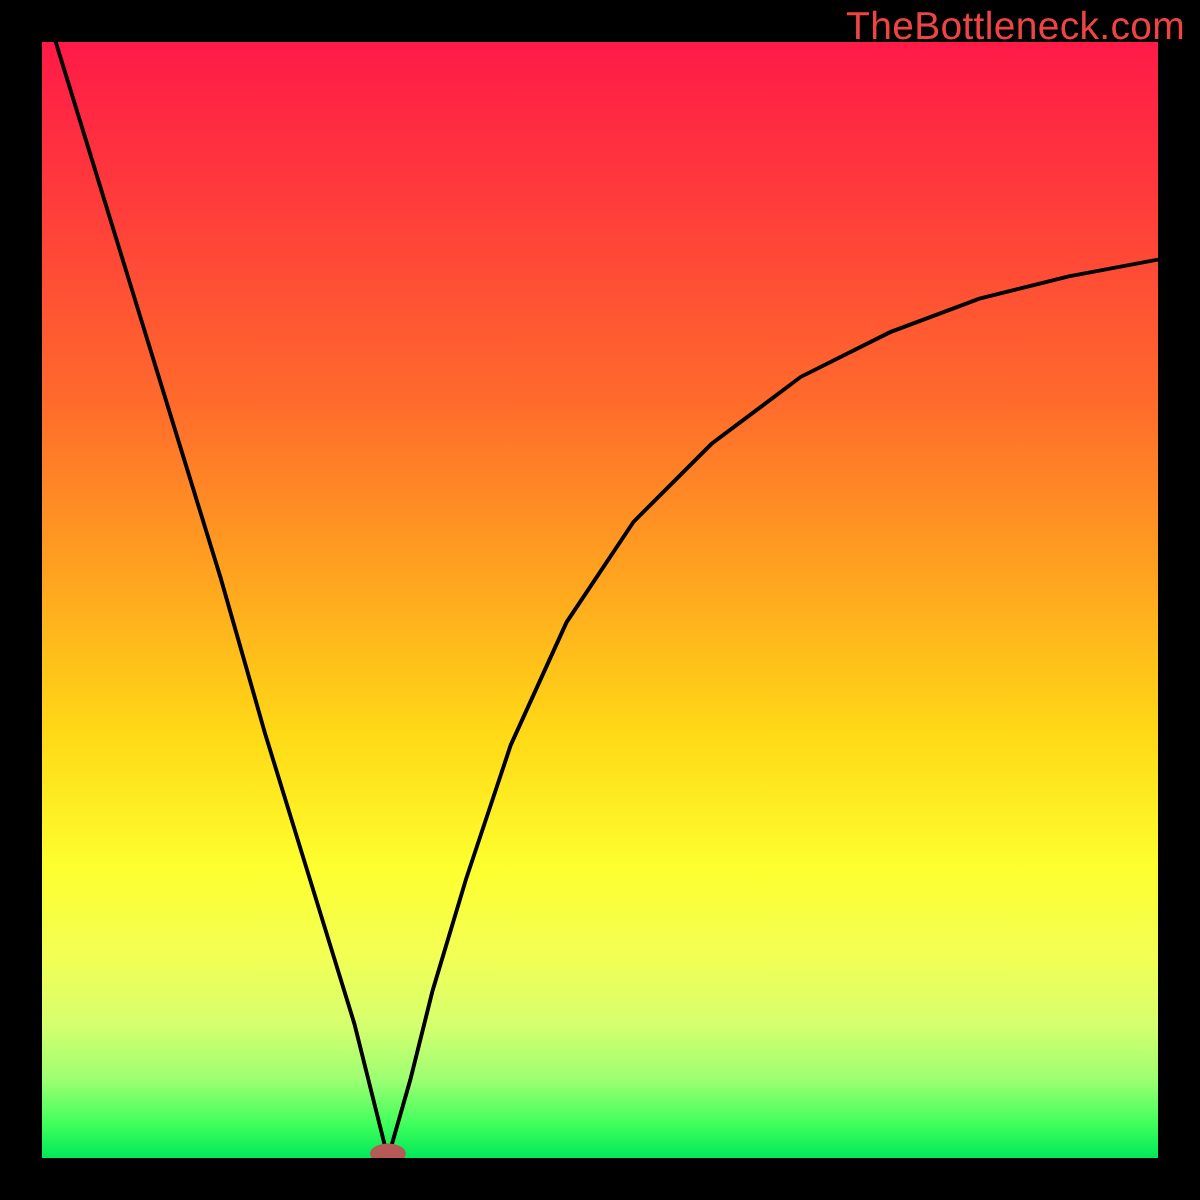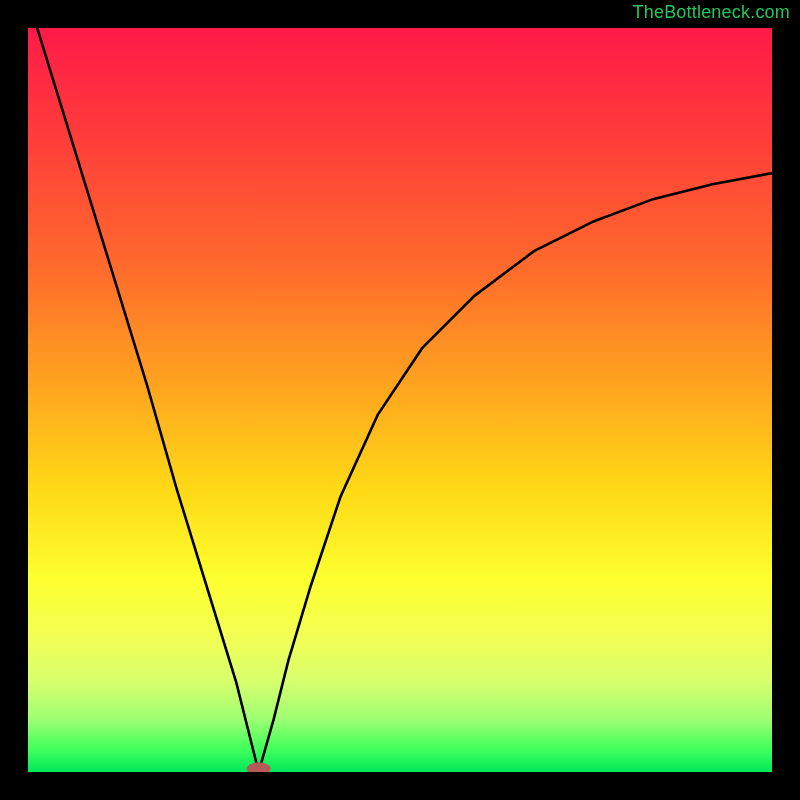--- a/index.html
+++ b/index.html
@@ -42,22 +42,22 @@
   }
   .svg-layer {
     position: absolute;
     left: 0;
     top: 0;
   }
   .watermark {
     position: absolute;
     top: 2px;
     right: 10px;
-    color: #22c55e;
-    font-size: 18px;
+    color: #ef4444;
+    font-size: 26px;
     font-weight: 500;
     letter-spacing: 0.2px;
     user-select: none;
   }
 </style>
 </head>
 <body>
 
 <div class="frame">
   <div class="plot">

